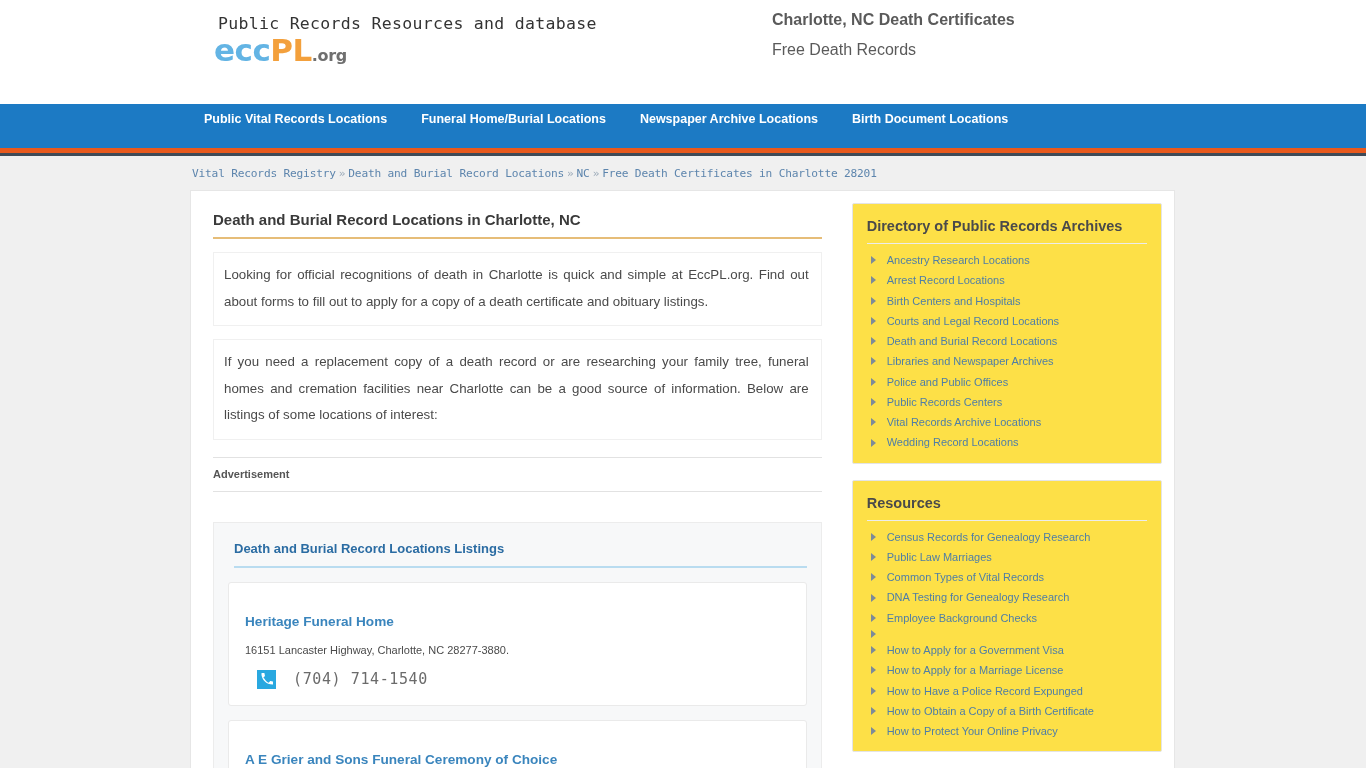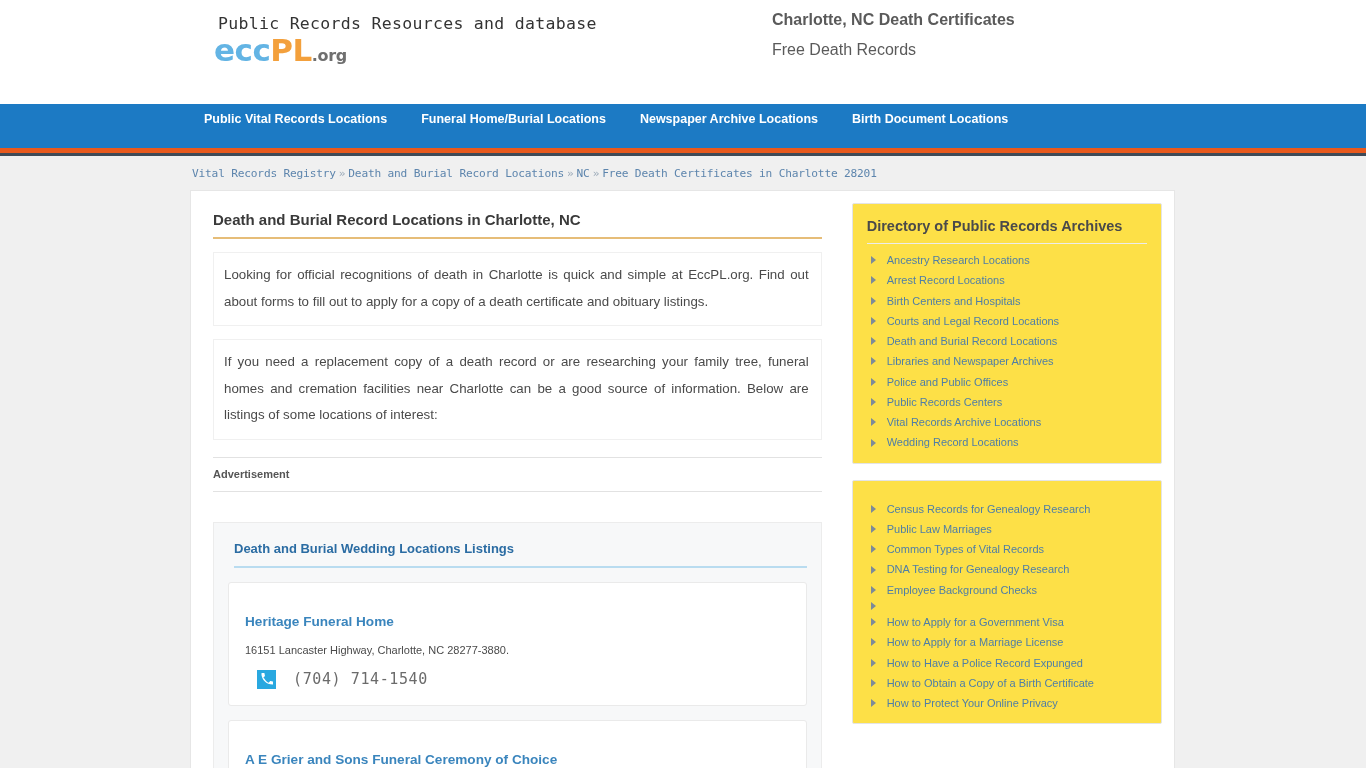--- a/index.html
+++ b/index.html
@@ -314,21 +314,21 @@
 
       <div class="intro-box">
         <p>If you need a replacement copy of a death record or are researching your family tree, funeral homes and cremation facilities near Charlotte can be a good source of information. Below are listings of some locations of interest:</p>
       </div>
 
       <div class="ad-zone">
         <div class="ad-label">Advertisement</div>
       </div>
 
       <div class="listings-panel">
-        <div class="listings-title">Death and Burial Wedding Locations Listings</div>
+        <div class="listings-title">Death and Burial Record Locations Listings</div>
 
         <div class="listing-card">
           <a class="listing-name">Heritage Funeral Home</a>
           <div class="listing-address">16151 Lancaster Highway, Charlotte, NC 28277-3880.</div>
           <div class="listing-phone-row">
             <span class="phone-icon">
               <svg width="12" height="12" viewBox="0 0 24 24" aria-hidden="true">
                   <path fill="#ffffff" d="M6.6 10.8c1.9 3.7 4.9 6.7 8.6 8.6l2.9-2.9c.4-.4.9-.5 1.3-.3 1.2.4 2.6.6 4 .6.7 0 1.2.5 1.2 1.2V22c0 .7-.5 1.2-1.2 1.2C10.6 23.2.8 13.4.8 1.2.8.5 1.3 0 2 0h4c.7 0 1.2.5 1.2 1.2 0 1.4.2 2.8.6 4 .1.4 0 .9-.3 1.3l-2.9 2.9z"></path>
                 </svg>
             </span>
@@ -394,20 +394,21 @@
               <a class="side-link">Vital Records Archive Locations</a>
             </li>
           <li>
               <span class="tri-icon"></span>
               <a class="side-link">Wedding Record Locations</a>
             </li>
         </ul>
       </div>
 
       <div class="side-box">
+        <div class="side-title">Resources</div>
         <ul class="side-list">
           <li>
               <span class="tri-icon"></span>
               <a class="side-link">Census Records for Genealogy Research</a>
             </li>
           <li>
               <span class="tri-icon"></span>
               <a class="side-link">Public Law Marriages</a>
             </li>
           <li>

